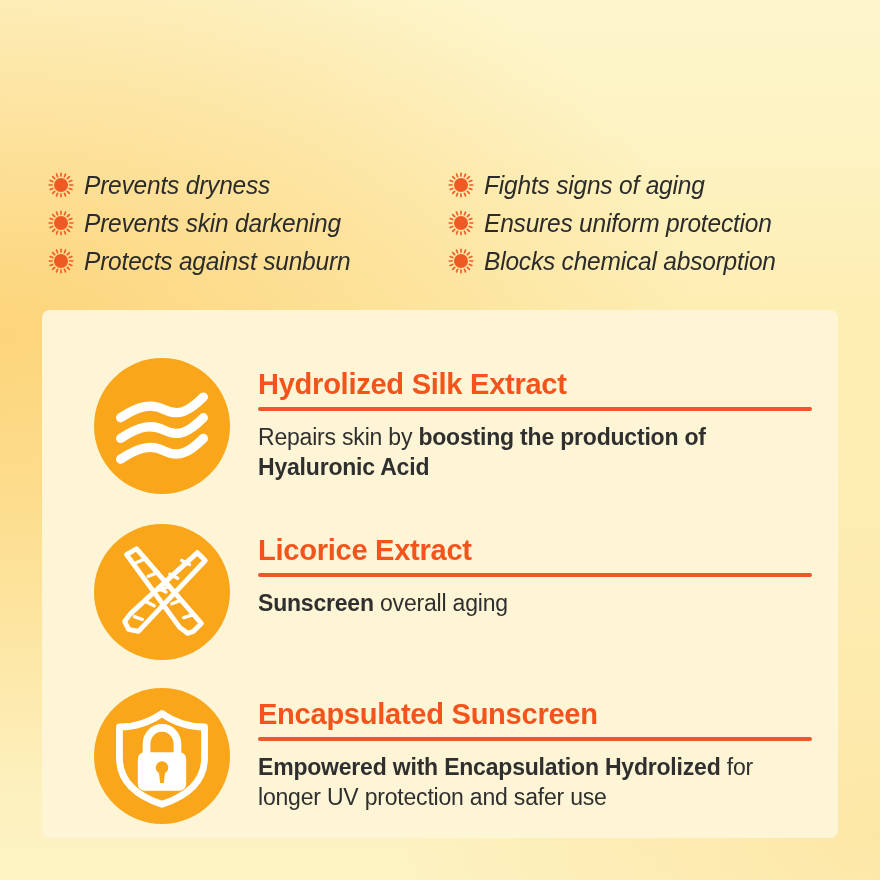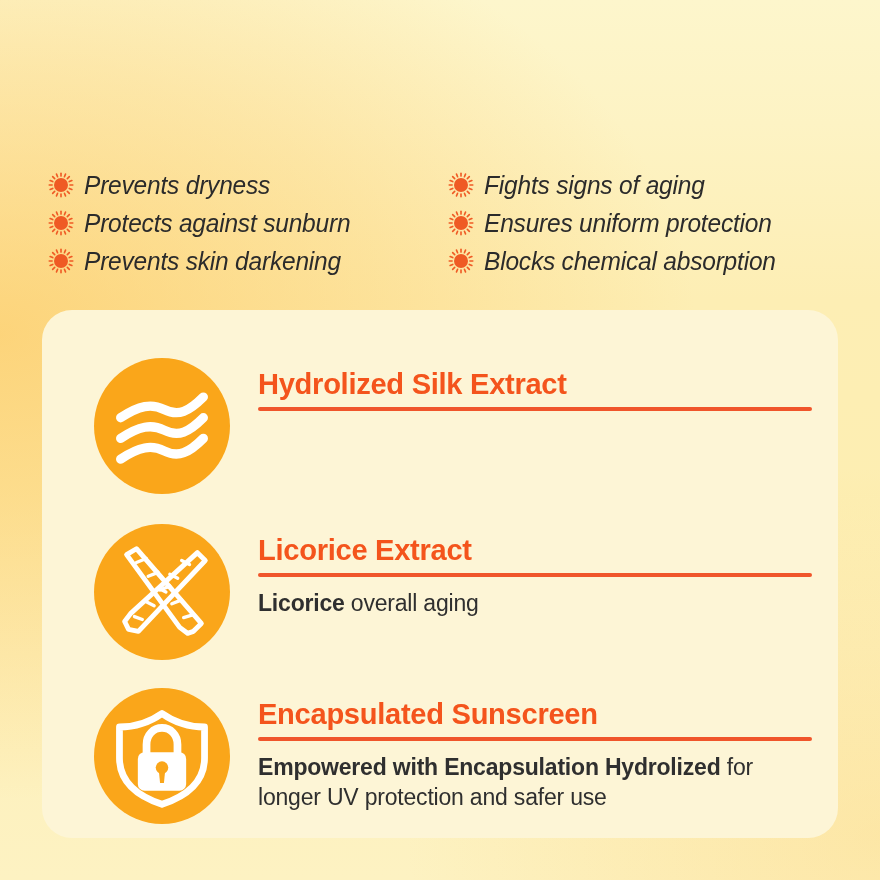--- a/index.html
+++ b/index.html
@@ -104,21 +104,21 @@
   }
 
   
   .panel {
     position: absolute;
     left: 42px;
     top: 310px;
     width: 796px;
     height: 528px;
     background: #fdf5d6;
-    border-radius: 30px;
+    border-radius: 8px;
     box-sizing: border-box;
     padding: 26px 0 0 0;
   }
   .ingredient {
     display: flex;
     align-items: flex-start;
     padding-left: 52px;
   }
   .ing-1 { margin-top: 22px; }
   .ing-2 { margin-top: 30px; }
@@ -219,21 +219,21 @@
               <rect x="15" y="26" width="2" height="5.5" rx="1" transform="rotate(22.5 16 16)"></rect>
               <rect x="0.5" y="15" width="5.5" height="2" rx="1" transform="rotate(22.5 16 16)"></rect>
               <rect x="26" y="15" width="5.5" height="2" rx="1" transform="rotate(22.5 16 16)"></rect>
               <rect x="15" y="0.5" width="2" height="5.5" rx="1" transform="rotate(67.5 16 16)"></rect>
               <rect x="15" y="26" width="2" height="5.5" rx="1" transform="rotate(67.5 16 16)"></rect>
               <rect x="0.5" y="15" width="5.5" height="2" rx="1" transform="rotate(67.5 16 16)"></rect>
               <rect x="26" y="15" width="5.5" height="2" rx="1" transform="rotate(67.5 16 16)"></rect>
             </g>
           </svg>
         </span>
-        <span class="benefit-label">Protects against sunburn</span>
+        <span class="benefit-label">Prevents skin darkening</span>
       </div>
       <div class="benefit-item">
         <span class="sun-icon">
           <svg viewBox="0 0 32 32" width="26" height="26" aria-hidden="true">
             <g fill="#ef5a24">
               <circle cx="16" cy="16" r="8.6"></circle>
               <rect x="15" y="0.5" width="2" height="5.5" rx="1"></rect>
               <rect x="15" y="26" width="2" height="5.5" rx="1"></rect>
               <rect x="0.5" y="15" width="5.5" height="2" rx="1"></rect>
               <rect x="26" y="15" width="5.5" height="2" rx="1"></rect>
@@ -245,21 +245,21 @@
               <rect x="15" y="26" width="2" height="5.5" rx="1" transform="rotate(22.5 16 16)"></rect>
               <rect x="0.5" y="15" width="5.5" height="2" rx="1" transform="rotate(22.5 16 16)"></rect>
               <rect x="26" y="15" width="5.5" height="2" rx="1" transform="rotate(22.5 16 16)"></rect>
               <rect x="15" y="0.5" width="2" height="5.5" rx="1" transform="rotate(67.5 16 16)"></rect>
               <rect x="15" y="26" width="2" height="5.5" rx="1" transform="rotate(67.5 16 16)"></rect>
               <rect x="0.5" y="15" width="5.5" height="2" rx="1" transform="rotate(67.5 16 16)"></rect>
               <rect x="26" y="15" width="5.5" height="2" rx="1" transform="rotate(67.5 16 16)"></rect>
             </g>
           </svg>
         </span>
-        <span class="benefit-label">Prevents skin darkening</span>
+        <span class="benefit-label">Protects against sunburn</span>
       </div>
     </div>
 
     <div class="benefit-col">
       <div class="benefit-item">
         <span class="sun-icon">
           <svg viewBox="0 0 32 32" width="26" height="26" aria-hidden="true">
             <g fill="#ef5a24">
               <circle cx="16" cy="16" r="8.6"></circle>
               <rect x="15" y="0.5" width="2" height="5.5" rx="1"></rect>
@@ -347,20 +347,21 @@
           <g fill="none" stroke="#ffffff" stroke-width="9" stroke-linecap="round">
             <path d="M20 52 C38 40, 50 38, 62 44 C76 51, 86 46, 100 32"></path>
             <path d="M20 72 C38 60, 50 58, 62 64 C76 71, 86 66, 100 52"></path>
             <path d="M20 92 C38 80, 50 78, 62 84 C76 91, 86 86, 100 72"></path>
           </g>
         </svg>
       </div>
       <div class="ing-body">
         <div class="ing-title">Hydrolized Silk Extract</div>
         <div class="ing-rule"></div>
+        <div class="ing-desc"><span>Repairs skin by </span><b>boosting the production of Hyaluronic Acid</b><span></span></div>
       </div>
     </div>
 
     <div class="ingredient ing-2">
       <div class="ing-icon-wrap">
         <svg viewBox="0 0 120 120" width="118" height="118" aria-hidden="true">
           <g stroke="#ffffff" stroke-width="5" fill="none" stroke-linejoin="round" stroke-linecap="round">
             <path d="M24 22 L34 16 L100 92 L92 100 L86 102 L78 96 Z"></path>
             <path d="M96 20 L104 28 L36 100 L26 98 L22 90 L28 82 Z"></path>
           </g>
@@ -374,21 +375,21 @@
             <path d="M76 46 L68 42"></path>
             <path d="M64 60 L56 56"></path>
             <path d="M52 74 L44 70"></path>
             <path d="M40 88 L32 85"></path>
           </g>
         </svg>
       </div>
       <div class="ing-body">
         <div class="ing-title">Licorice Extract</div>
         <div class="ing-rule"></div>
-        <div class="ing-desc"><span></span><b>Licorice</b><span> overall aging</span></div>
+        <div class="ing-desc"><span></span><b>Sunscreen</b><span> overall aging</span></div>
       </div>
     </div>
 
     <div class="ingredient ing-3">
       <div class="ing-icon-wrap">
         <svg viewBox="0 0 120 120" width="116" height="116" aria-hidden="true">
           <path d="M60 16 C74 26, 90 30, 104 30 L104 62 C104 88, 84 102, 60 110 C36 102, 16 88, 16 62 L16 30 C30 30, 46 26, 60 16 Z" fill="none" stroke="#ffffff" stroke-width="7" stroke-linejoin="round"></path>
           <path d="M44 58 L44 48 C44 38, 51 31, 60 31 C69 31, 76 38, 76 48 L76 58" fill="none" stroke="#ffffff" stroke-width="8" stroke-linecap="round"></path>
           <rect x="35" y="56" width="50" height="40" rx="7" fill="#ffffff"></rect>
           <circle cx="60" cy="72" r="6.5" fill="#faa61a"></circle>

